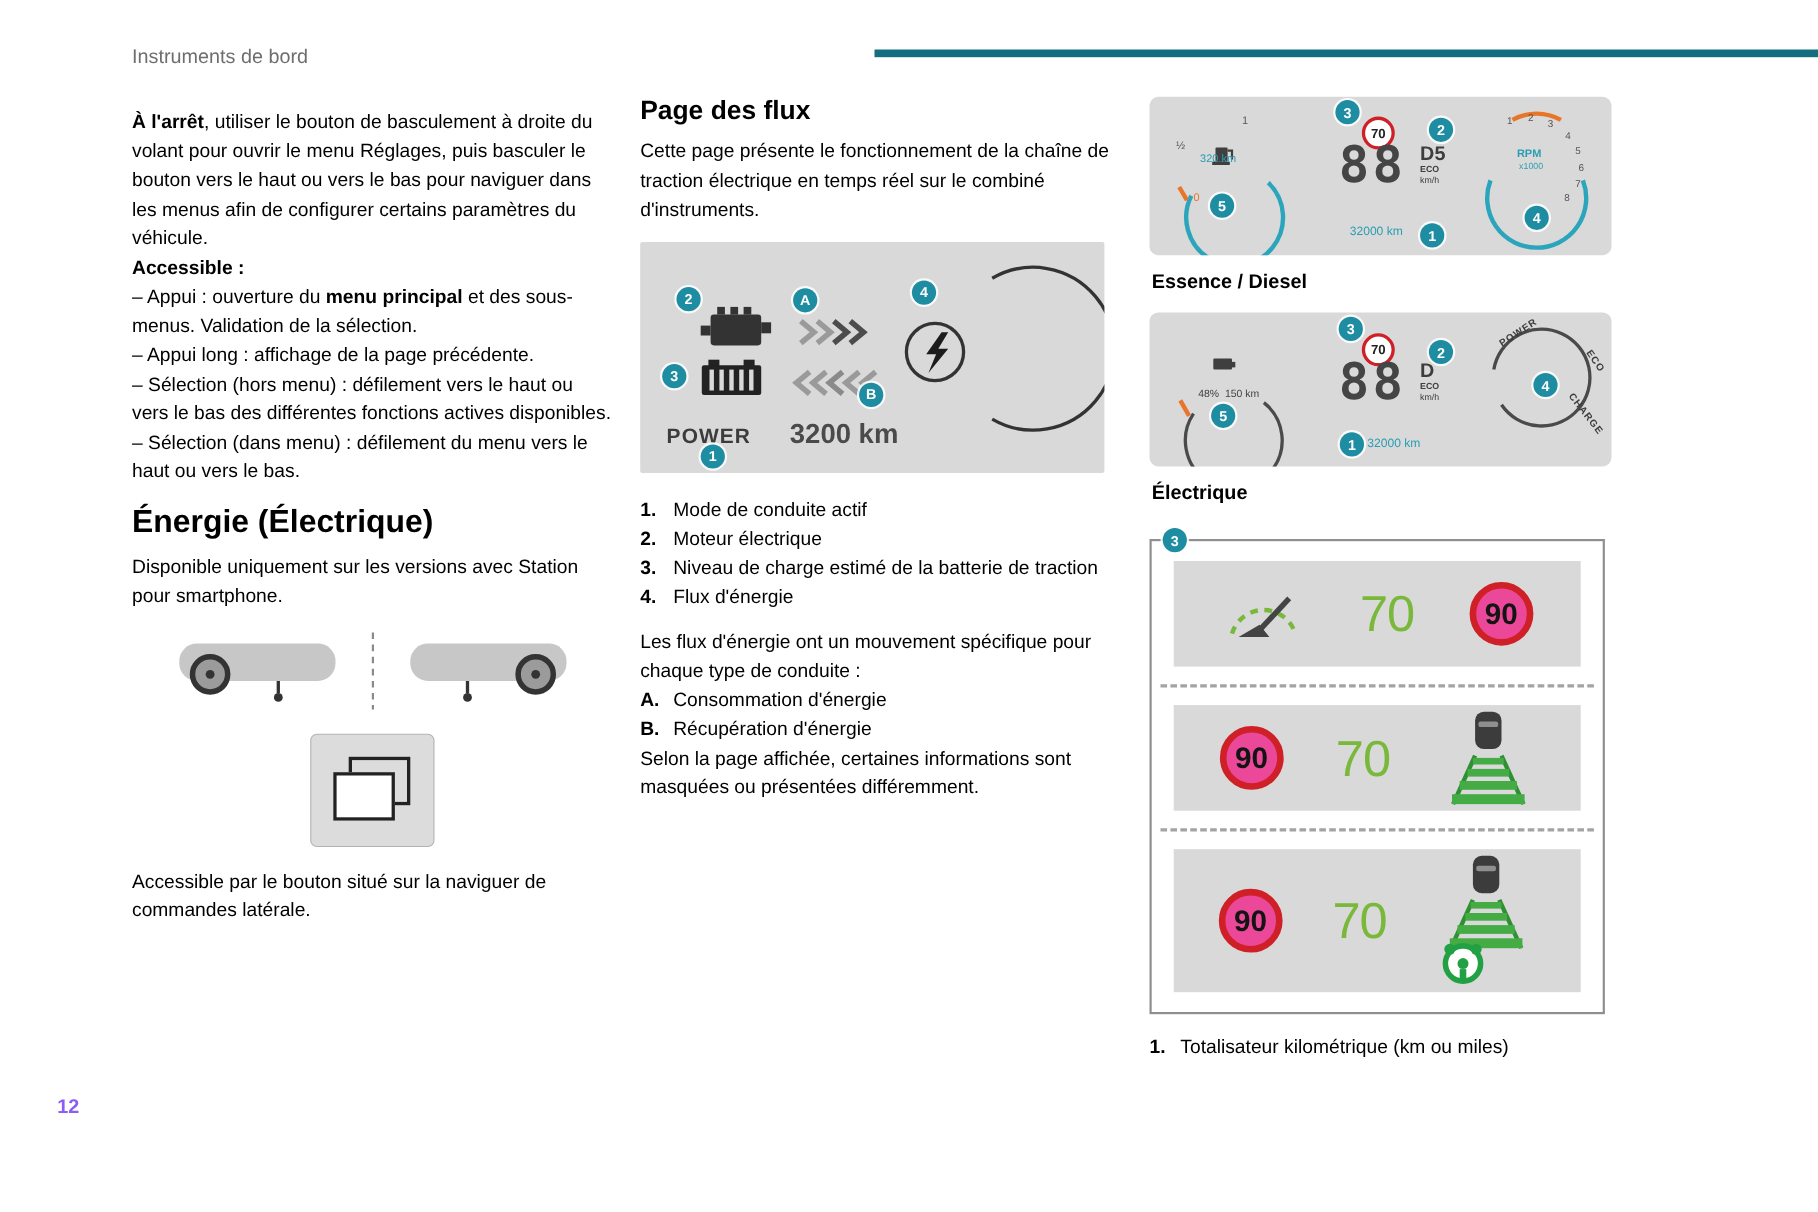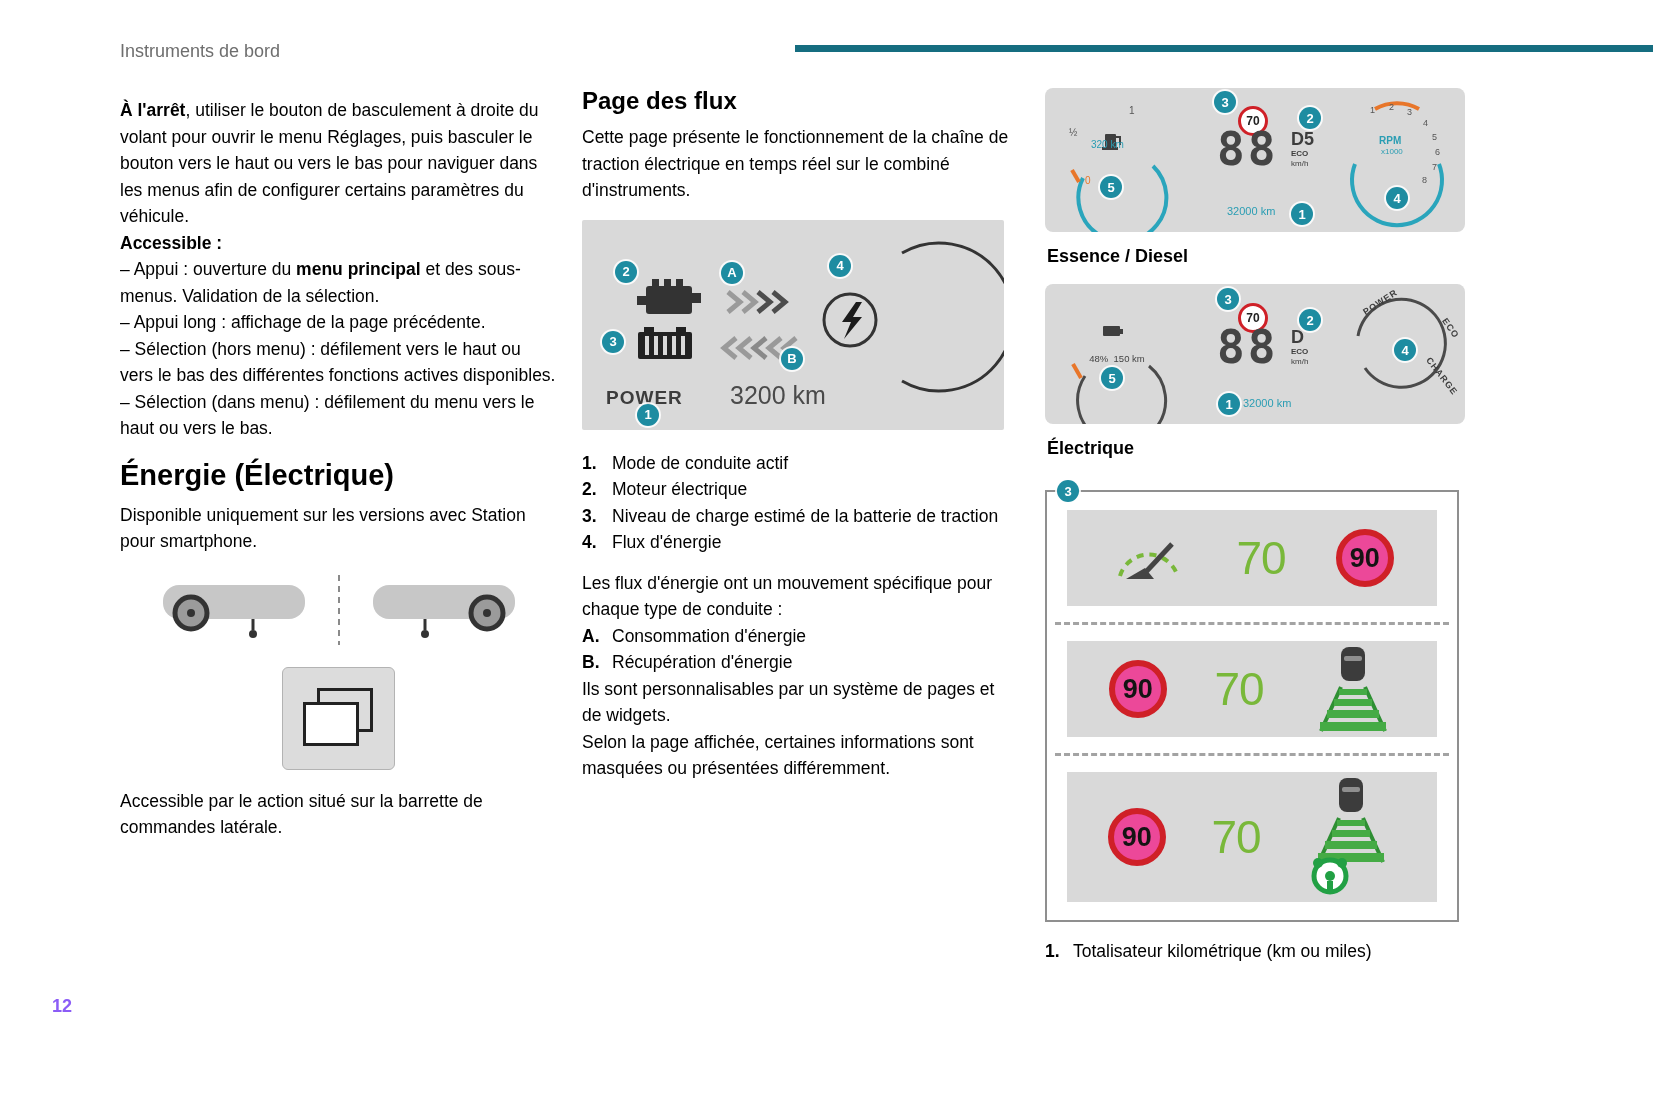--- a/index.html
+++ b/index.html
@@ -107,21 +107,21 @@
       <circle cx="276" cy="65" r="4" fill="#333"></circle>
       <line x1="190" y1="6" x2="190" y2="76" stroke="#8a8a8a" stroke-width="2" stroke-dasharray="6 5"></line>
     </svg>
   </div>
 
   <div class="pagesbox">
     <div class="pg-back"></div>
     <div class="pg-front"></div>
   </div>
 
-  <p>Accessible par le action situé sur la barrette de commandes latérale.</p>
+  <p>Accessible par le bouton situé sur la naviguer de commandes latérale.</p>
 </div>
 
 <div class="col col2">
   <h2 class="sub">Page des flux</h2>
   <p>Cette page présente le fonctionnement de la chaîne de traction électrique en temps réel sur le combiné d'instruments.</p>
 
   <div class="illu flux-box">
     <svg class="abs" style="left:0;top:0;" width="422" height="210" viewBox="0 0 422 210">
 
       <g>
@@ -160,21 +160,21 @@
       </g>
 
       <g>
         <circle cx="268" cy="100" r="26" fill="#d9d9d9" stroke="#333" stroke-width="3"></circle>
         <path d="M274 82 l-14 20 h9 l-7 17 l18 -22 h-9 l9 -15 z" fill="#1c1c1c"></path>
       </g>
 
       <path d="M 320 33 A 74 74 0 1 1 320 161" fill="none" stroke="#333" stroke-width="3"></path>
     </svg>
     <span class="abs" style="left:24px;top:168px;font-size:19px;font-weight:bold;color:#3c3c3c;letter-spacing:1px;">POWER</span>
-    <span class="abs" style="left:148px;top:163px;font-size:25px;color:#4a4a4a;">3200 km</span>
+    <span class="abs" style="left:136px;top:163px;font-size:25px;color:#4a4a4a;font-weight:bold;">3200 km</span>
     <div class="mk" style="left:33px;top:41px;">2</div>
     <div class="mk" style="left:20px;top:111px;">3</div>
     <div class="mk" style="left:139px;top:42px;">A</div>
     <div class="mk" style="left:247px;top:35px;">4</div>
     <div class="mk" style="left:199px;top:128px;">B</div>
     <div class="mk" style="left:55px;top:184px;">1</div>
   </div>
 
   <div class="li">
       <span class="li-num">1.</span>
@@ -196,21 +196,20 @@
   <p style="margin-top:14px;">Les flux d'énergie ont un mouvement spécifique pour chaque type de conduite :</p>
   <div class="li">
       <span class="li-num">A.</span>
       <span class="li-text">Consommation d'énergie</span>
     </div>
   <div class="li">
       <span class="li-num">B.</span>
       <span class="li-text">Récupération d'énergie</span>
     </div>
 
-  <p>Ils sont personnalisables par un système de pages et de widgets.</p>
   <p>Selon la page affichée, certaines informations sont masquées ou présentées différemment.</p>
 </div>
 
 <div class="col col3">
 
   <div class="illu cluster">
     <svg class="abs" style="left:0;top:0;" width="420" height="144" viewBox="0 0 420 144">
       <path d="M 38 90 A 44 44 0 1 0 108 78" fill="none" stroke="#2aa5bc" stroke-width="4"></path>
       <line x1="34" y1="94" x2="27" y2="82" stroke="#e8762a" stroke-width="4"></line>
       <g>

